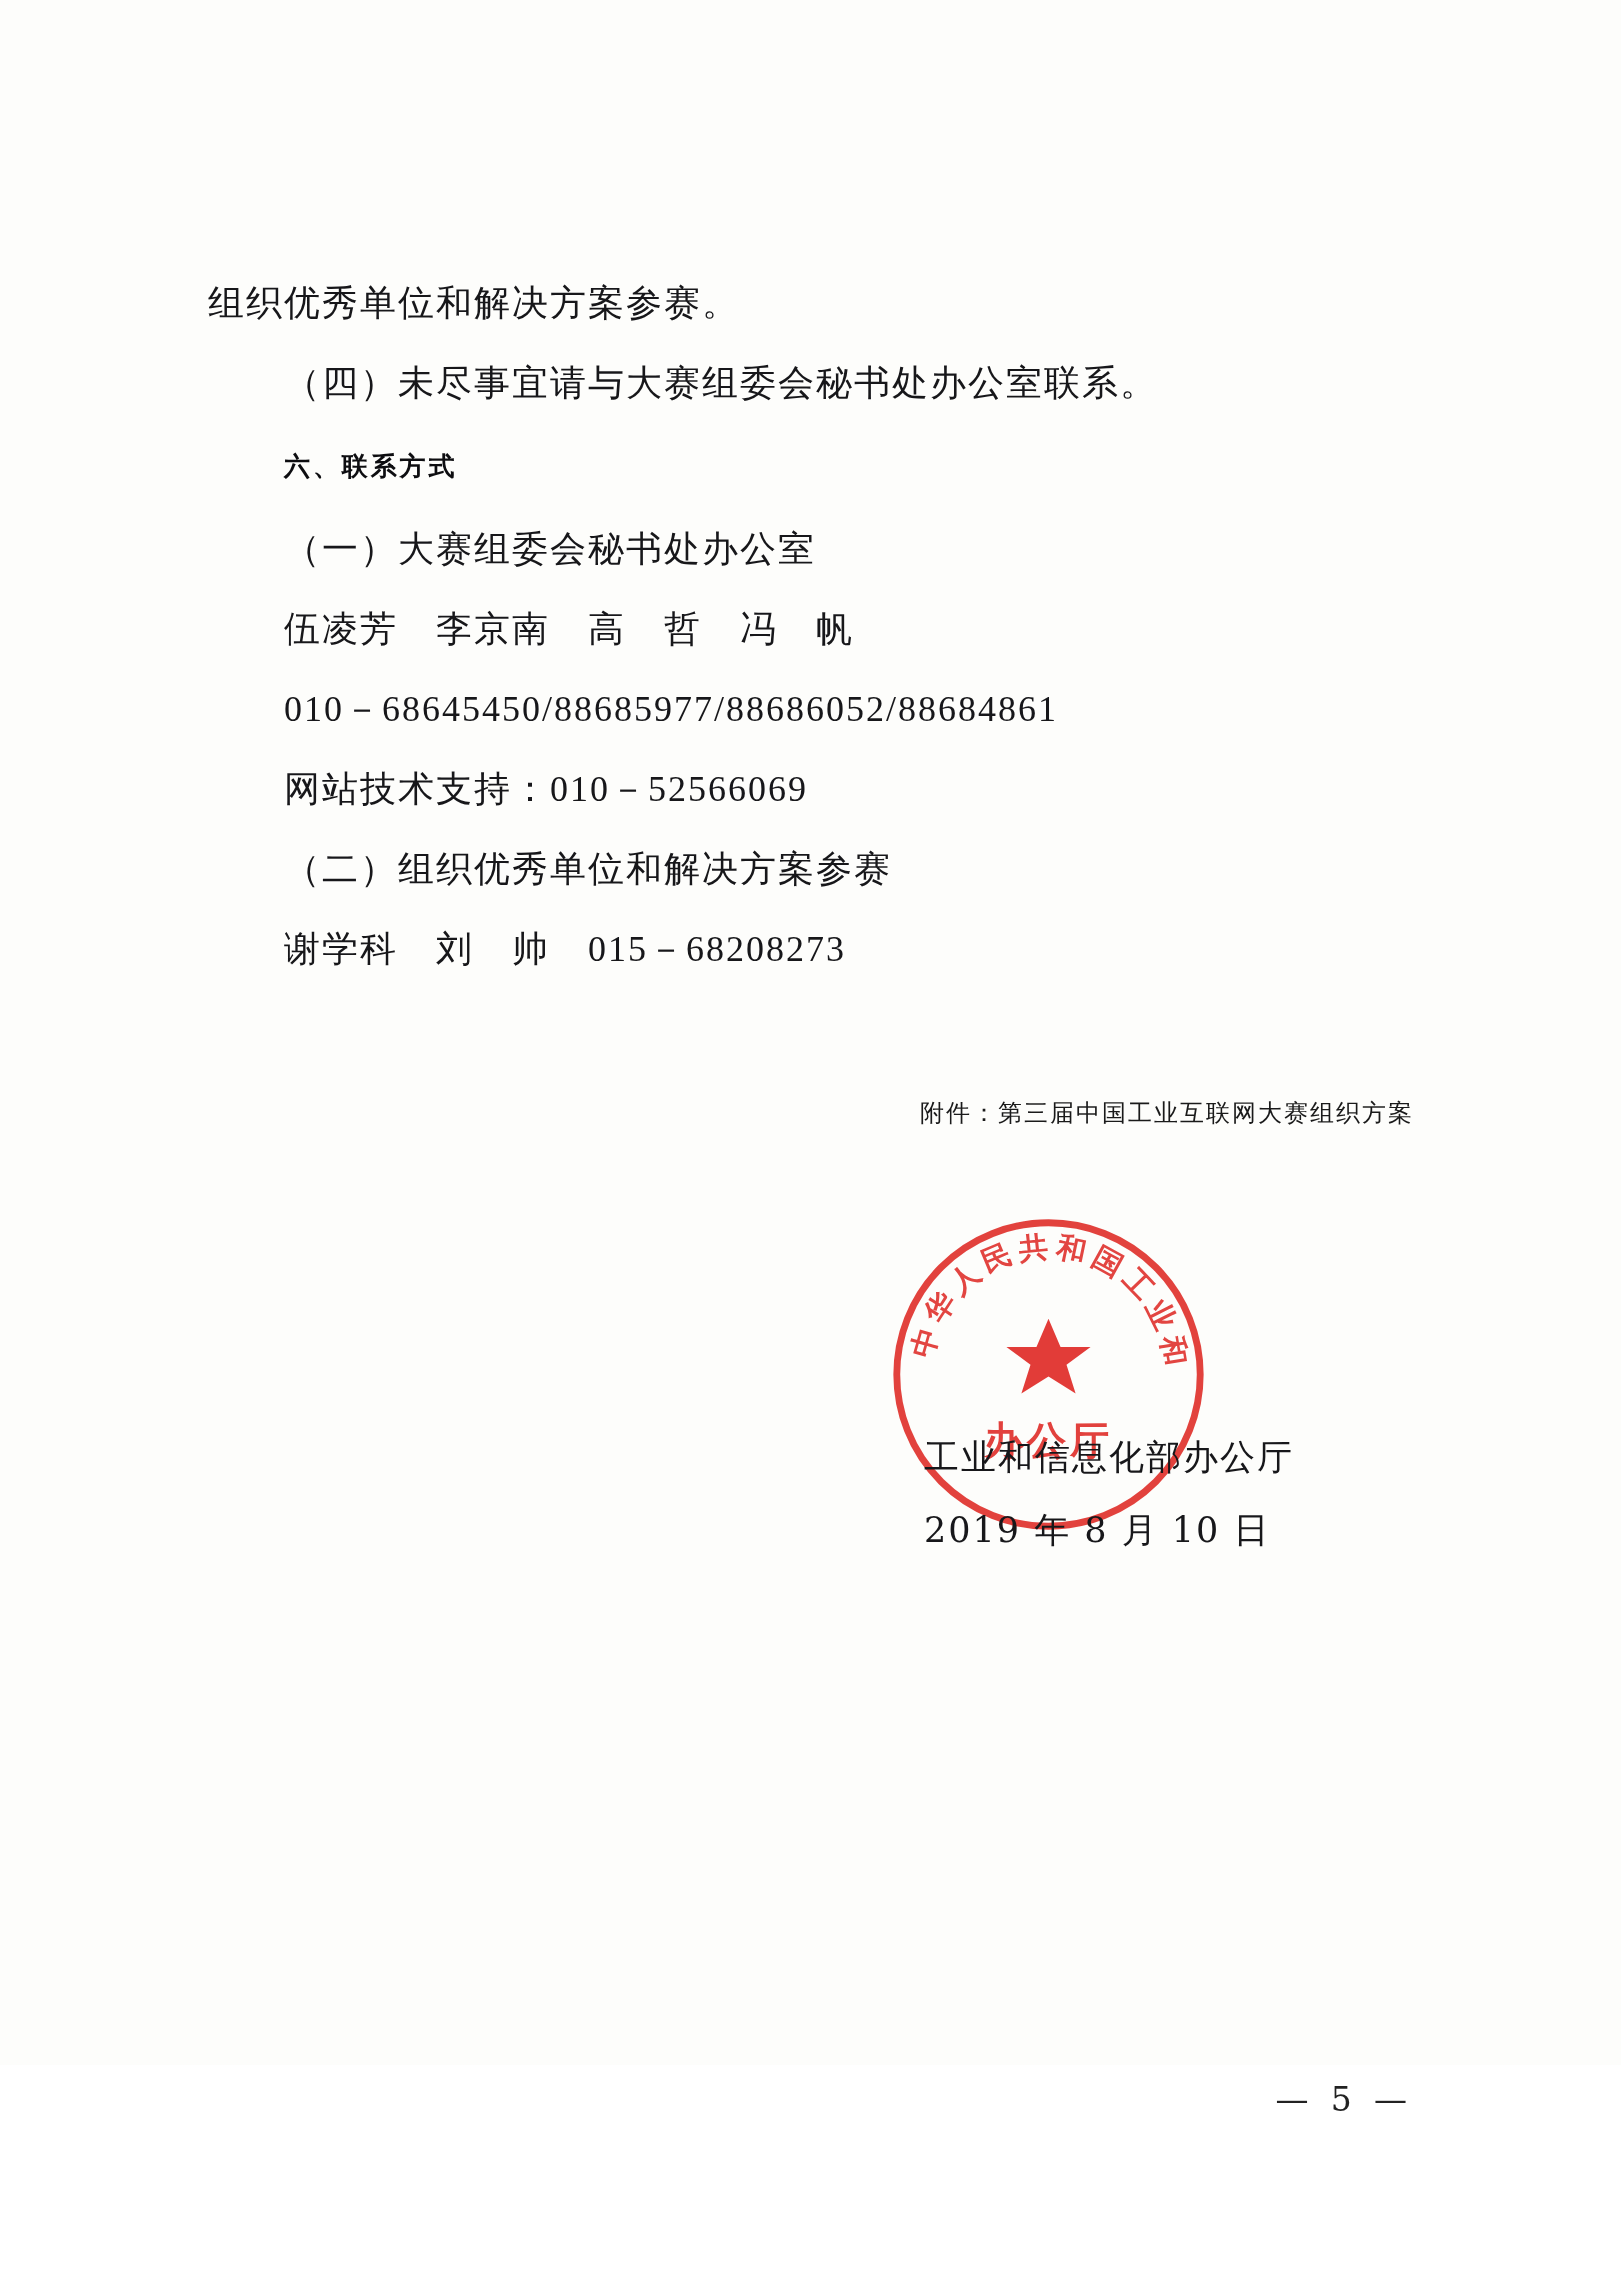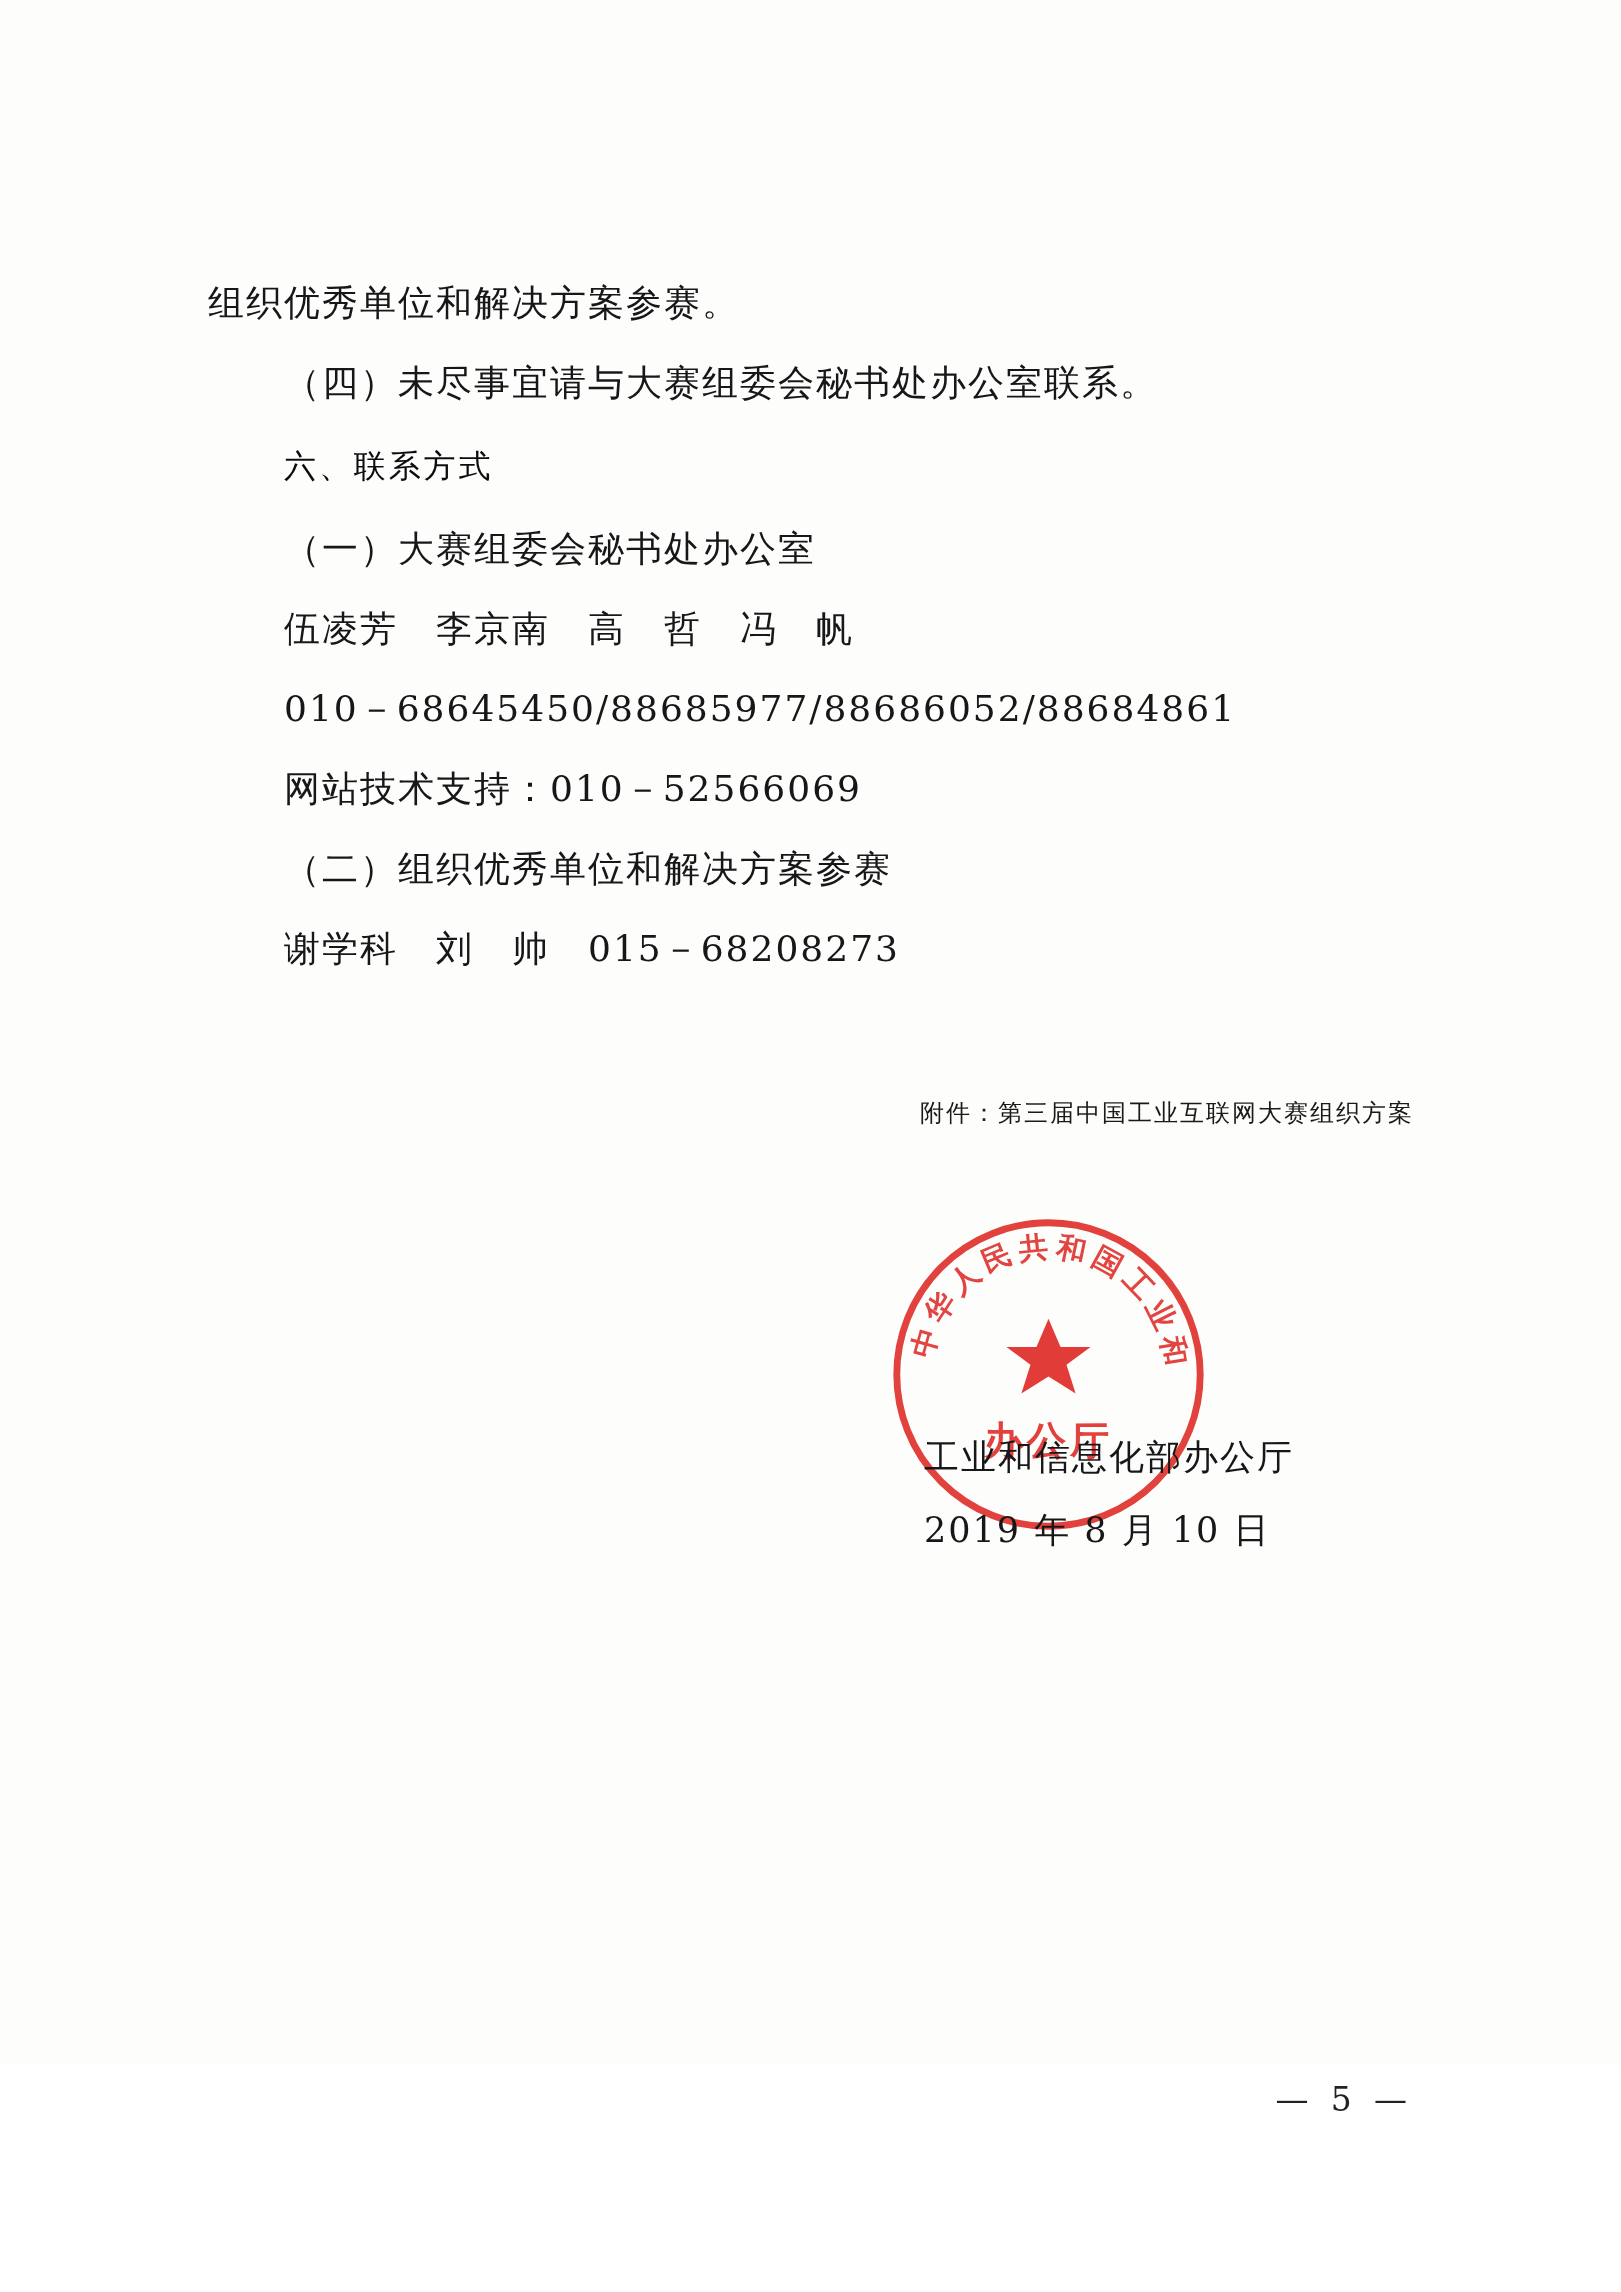--- a/index.html
+++ b/index.html
@@ -30,25 +30,26 @@
   }
   .line {
     font-size: 36px;
     line-height: 80px;
     letter-spacing: 2px;
     white-space: pre;
     color: #17171a;
   }
   .indent {
     padding-left: 76px;
+    font-family: Liberation Serif, serif;
   }
   .heading {
-    font-size: 32px;
+    font-size: 26px;
     line-height: 86px;
-    font-weight: normal;
+    font-weight: bold;
     letter-spacing: 2.9px;
     padding-left: 76px;
     color: #0d0d10;
   }
   .spacer-lg {
     height: 84px;
   }
   .attachment {
     padding-left: 76px;
     font-size: 24px;

